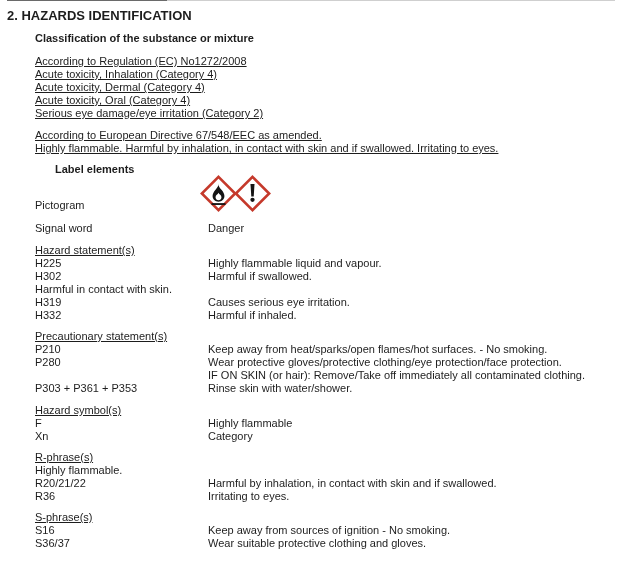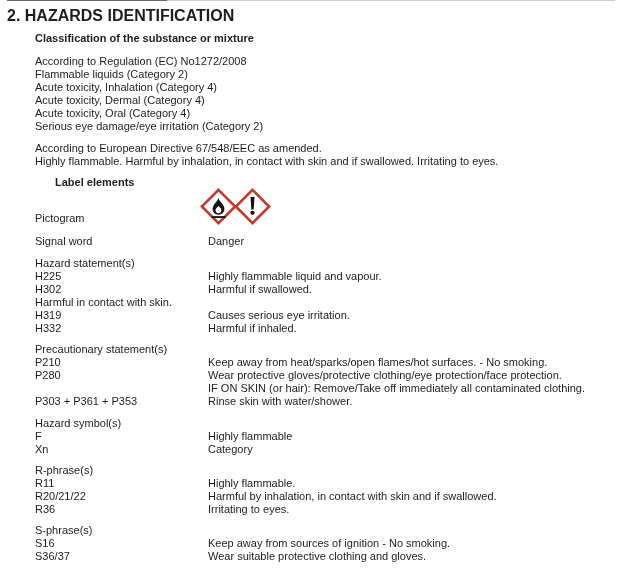--- a/index.html
+++ b/index.html
@@ -6,27 +6,27 @@
   body {
     width:623px; height:571px; overflow:hidden;
     font-family:"Liberation Sans", sans-serif;
     font-size:11px; line-height:13px; color:#1d1d1d;
     -webkit-font-smoothing:antialiased;
   }
   .doc { padding:9px 8px 0 7px; position:relative; }
   .crop-artifact { position:absolute; top:0; height:1px; }
   .crop-artifact.dark { left:7px; width:160px; background:#6a6a6a; }
   .crop-artifact.light { left:167px; width:448px; background:#cfcfcf; }
-  .section-title { font-size:16px; font-weight:bold; margin:0 0 10px 0; }
+  .section-title { font-size:13px; font-weight:bold; margin:0 0 10px 0; }
   .content { margin-left:28px; }
   .subheading { font-weight:bold; margin:0 0 10px 0; }
   .subheading.tight { margin-bottom:7px;margin-left:20px; }
   .block { margin-bottom:9px; }
   .block.mb8 { margin-bottom:8px; }
-  .line { white-space:nowrap; }
+  .line { white-space:nowrap;text-decoration:underline; }
   .row { display:flex; align-items:flex-end; }
   .col-code { flex:0 0 173px; width:173px; }
   .col-text { flex:1 1 auto; }
   .pictogram-row { margin-bottom:10px; }
   .pictogram-strip { display:flex; margin-left:-8px; margin-top:-8px; }
   .ghs-svg { width:37px; height:37px; display:block; }
   .ghs-svg + .ghs-svg { margin-left:-3px; }
   .ghs-diamond { fill:#ffffff; stroke:var(--pictogram-border,#c5392b); stroke-width:7; stroke-linejoin:miter; }
   .ghs-glyph { fill:#141414; }
 </style>
@@ -38,21 +38,20 @@
   <div class="crop-artifact light"></div>
 
   <div class="section-title">2. HAZARDS IDENTIFICATION</div>
 
   <div class="content">
 
     <div class="subheading">Classification of the substance or mixture</div>
 
     <div class="block">
       <div class="line">According to Regulation (EC) No1272/2008</div>
-      <div class="line">Flammable liquids (Category 2)</div>
       <div class="line">Acute toxicity, Inhalation (Category 4)</div>
       <div class="line">Acute toxicity, Dermal (Category 4)</div>
       <div class="line">Acute toxicity, Oral (Category 4)</div>
       <div class="line">Serious eye damage/eye irritation (Category 2)</div>
     </div>
 
     <div class="block mb8">
       <div class="line">According to European Directive 67/548/EEC as amended.</div>
       <div class="line">Highly flammable. Harmful by inhalation, in contact with skin and if swallowed. Irritating to eyes.</div>
     </div>
@@ -133,21 +132,20 @@
       </div>
       <div class="row">
         <div class="col-code">Xn</div>
         <div class="col-text">Category</div>
       </div>
     </div>
 
     <div class="block mb8">
       <div class="line">R-phrase(s)</div>
       <div class="row">
-        <div class="col-code">R11</div>
         <div class="col-text">Highly flammable.</div>
       </div>
       <div class="row">
         <div class="col-code">R20/21/22</div>
         <div class="col-text">Harmful by inhalation, in contact with skin and if swallowed.</div>
       </div>
       <div class="row">
         <div class="col-code">R36</div>
         <div class="col-text">Irritating to eyes.</div>
       </div>

